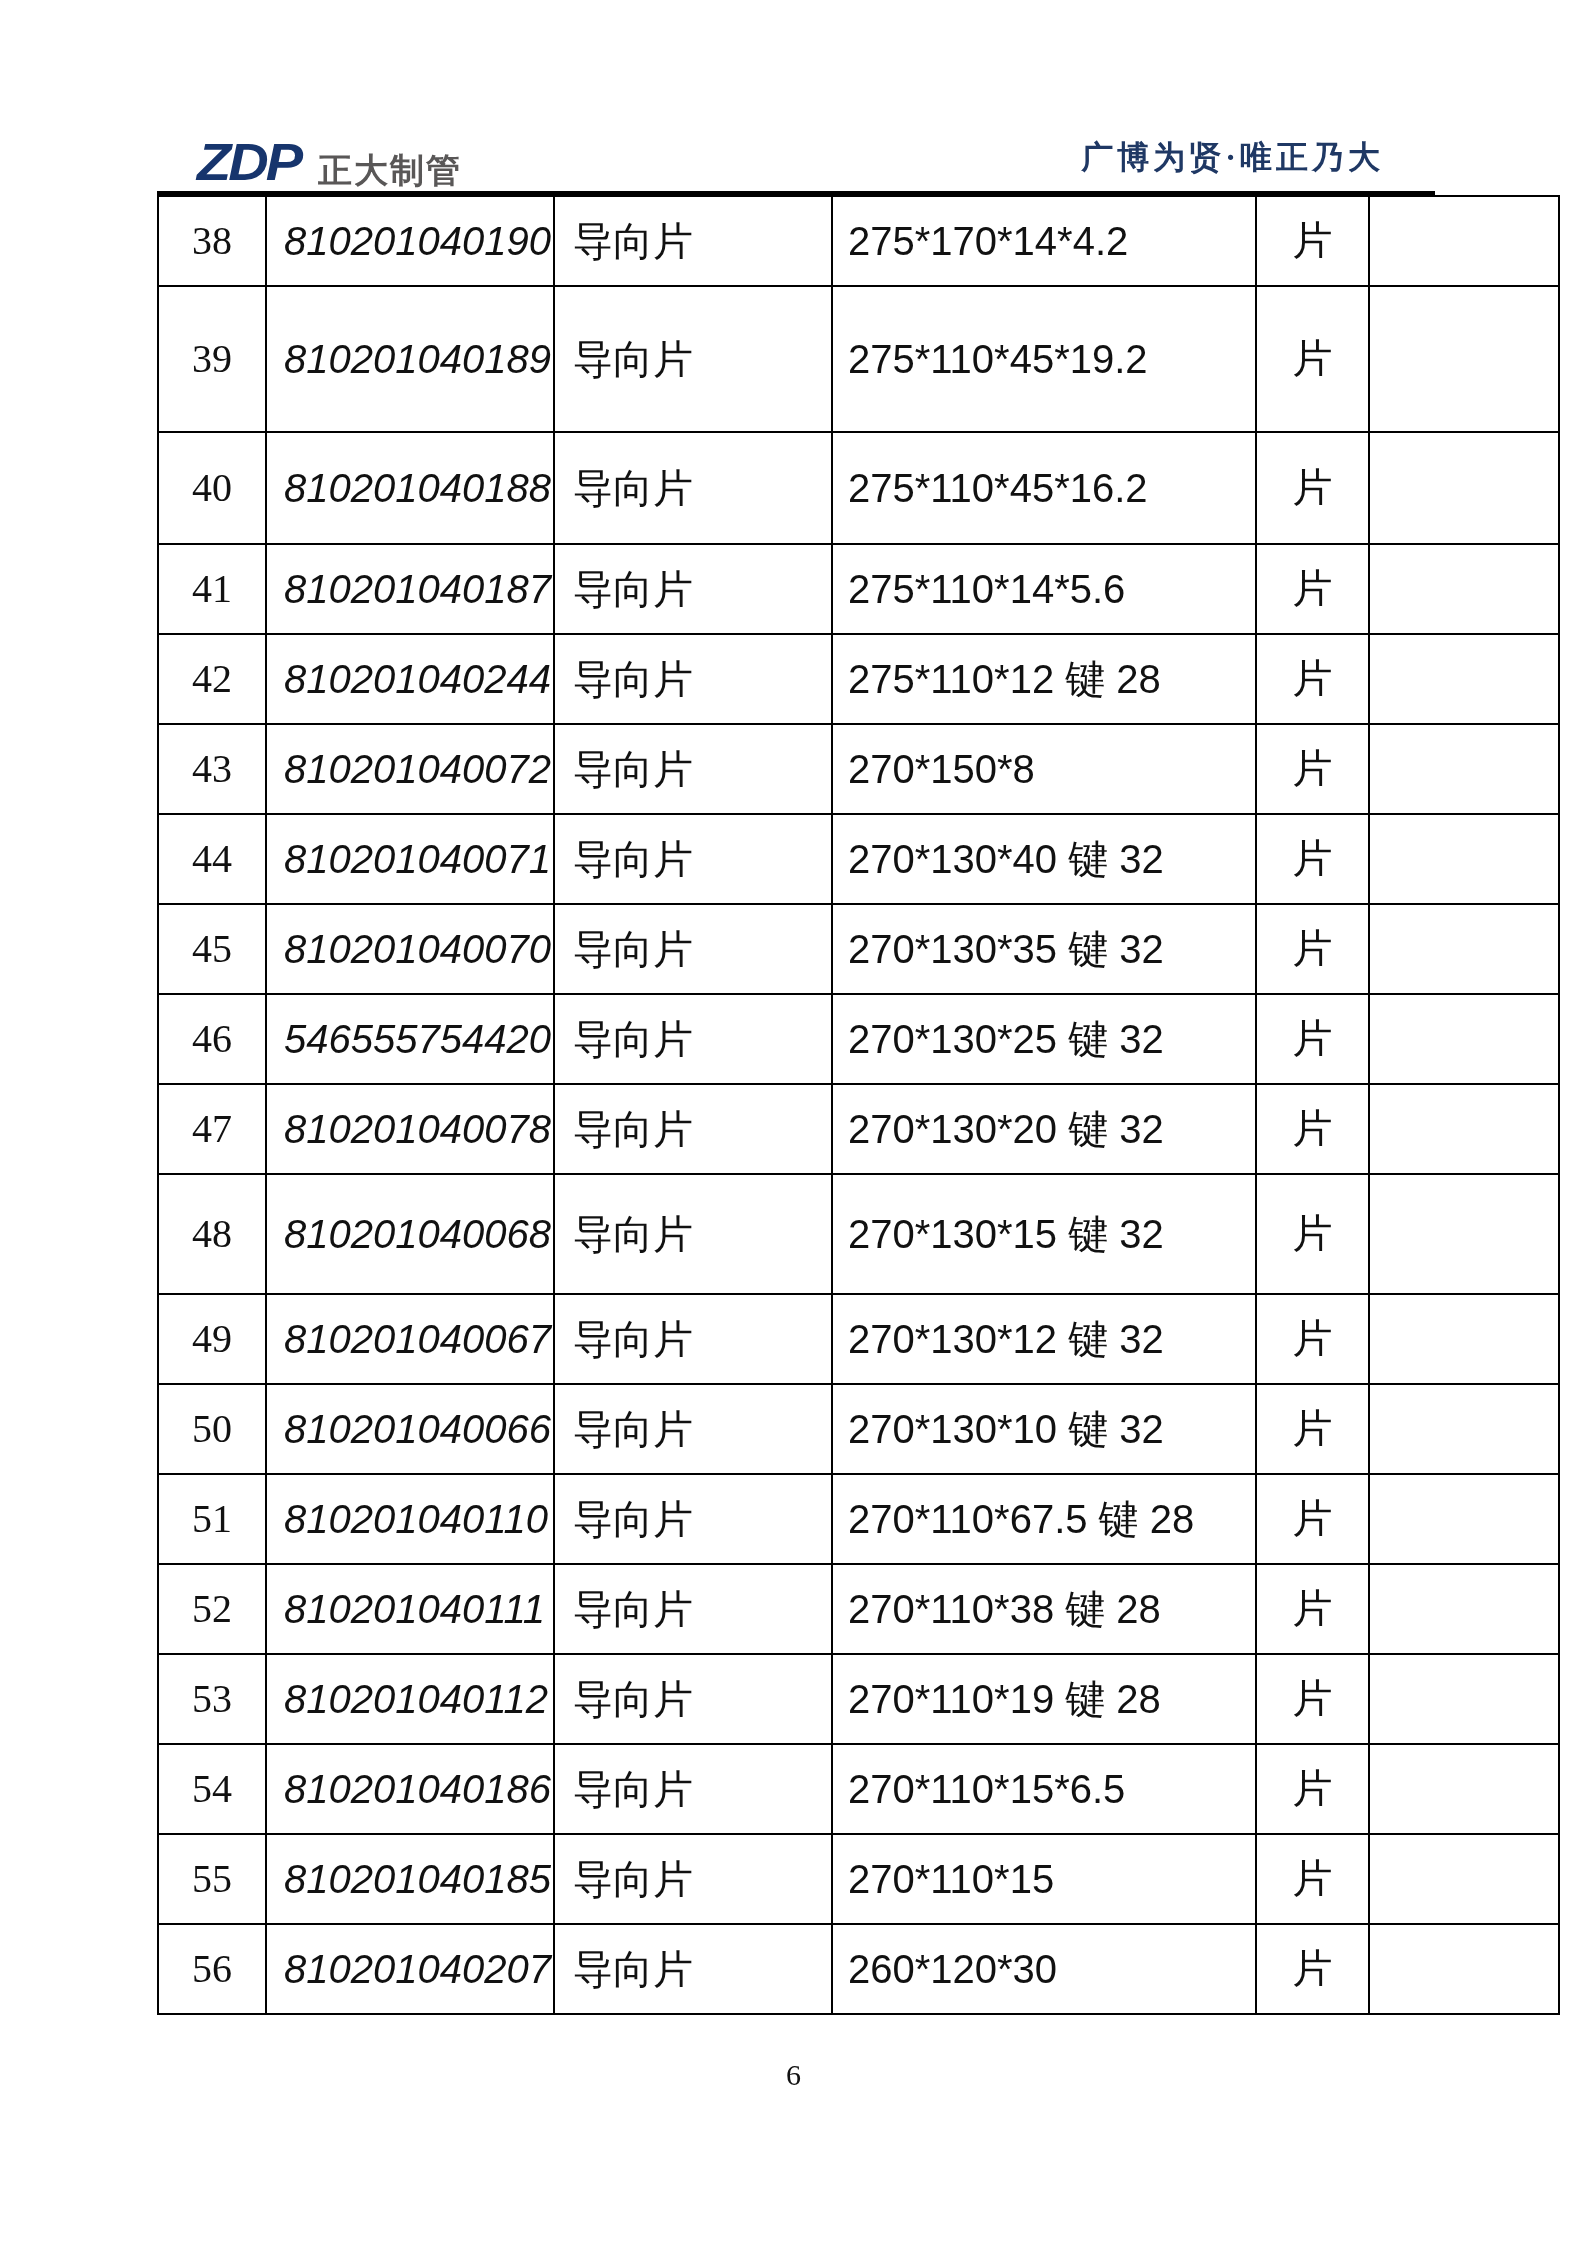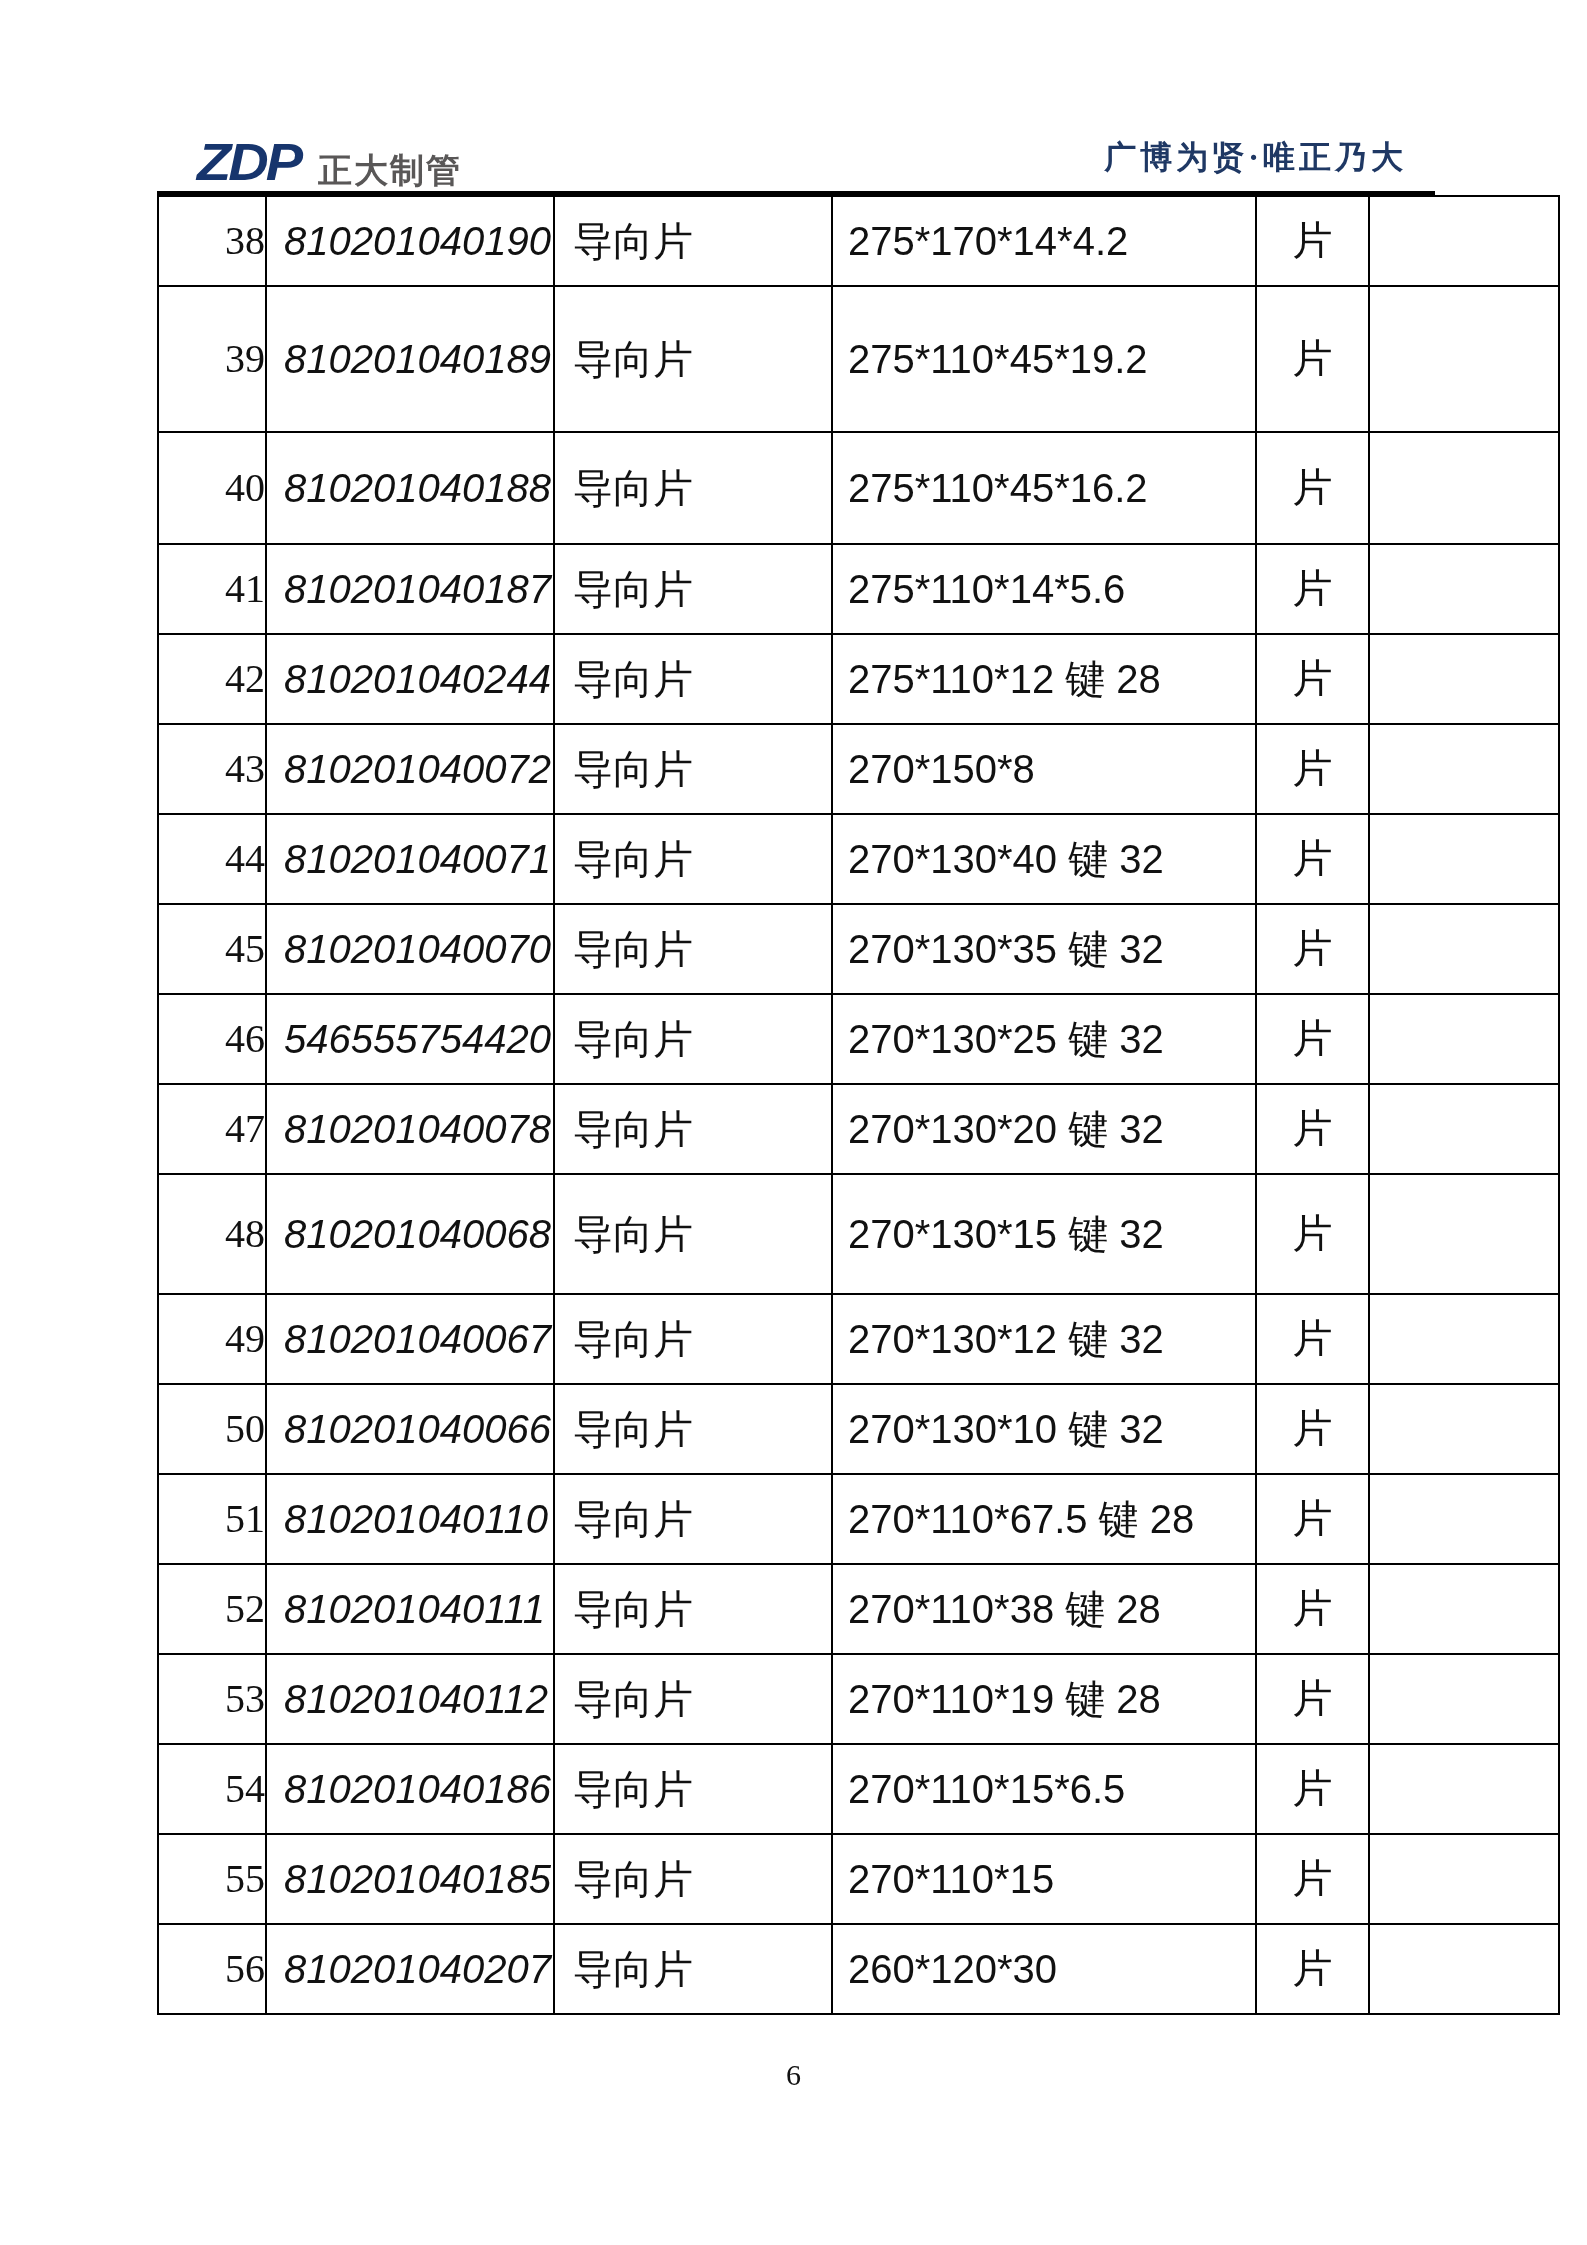--- a/index.html
+++ b/index.html
@@ -45,21 +45,21 @@
   }
   .logo-cn{
     margin-left:18px;
     font-size:34px;
     font-weight:700;
     letter-spacing:2px;
     color:var(--logo_gray);
   }
   .slogan{
     position:absolute;
-    right:180px; top:136px;
+    right:203px; top:136px;
     font-family:"Liberation Serif","DejaVu Serif",serif;
     font-size:32px;
     font-weight:600;
     letter-spacing:4px;
     color:var(--slogan_navy);
     white-space:nowrap;
     text-align:right;
   }
   .header-rule{
     position:absolute;
@@ -81,21 +81,21 @@
     font-size:40px;
     line-height:1.1;
     overflow:hidden;
     white-space:nowrap;
   }
   table.parts tr{height:90px;}
   table.parts tr:nth-child(2){height:146px;}
   table.parts tr:nth-child(3){height:112px;border-radius:29px;}
   table.parts tr:nth-child(11){height:120px;}
   td.c-no{
-    text-align:right;
+    text-align:center;
     font-family:"Liberation Serif","DejaVu Serif",serif;
     font-size:36px;
   }
   td.c-code{padding-left:17px;font-style:italic;}
   td.c-name{padding-left:18px;}
   td.c-spec{padding-left:15px;}
   td.c-unit{
     text-align:center;
     font-family:"Liberation Serif","DejaVu Serif",serif;
     font-size:36px;

